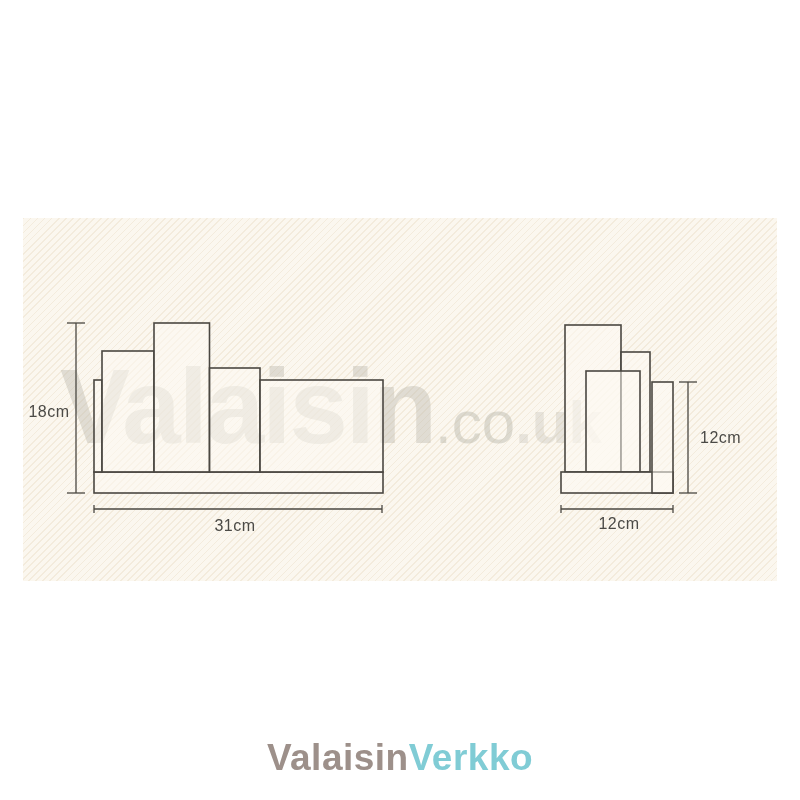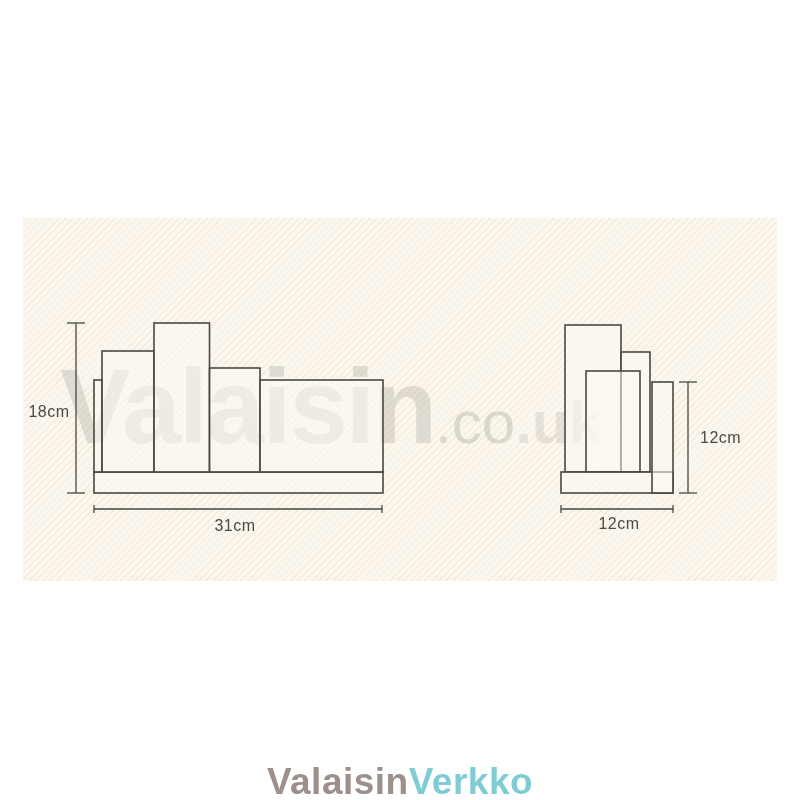--- a/index.html
+++ b/index.html
@@ -83,21 +83,21 @@
   .drawing-svg text {
     font-family: "Liberation Sans", sans-serif;
     font-size: 16px;
     letter-spacing: 0.5px;
     fill: #4b4a46;
   }
   
   .brand-logo {
     position: absolute;
     left: 50%;
-    top: 763px;
+    top: 739px;
     transform: translateX(-50%);
     white-space: nowrap;
     font-size: 37px;
     font-weight: 600;
     letter-spacing: 0.5px;
     line-height: 1;
   }
   .brand-logo .brand-part1 { color: #9d908a; }
   .brand-logo .brand-part2 { color: #80ccd5; }
 </style>

